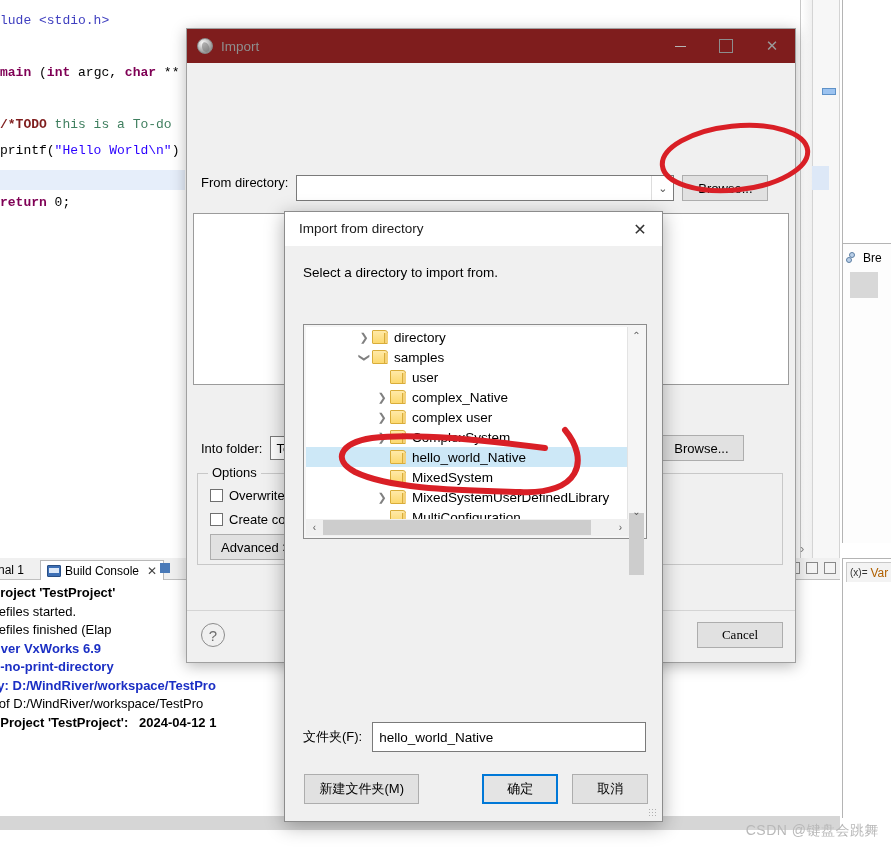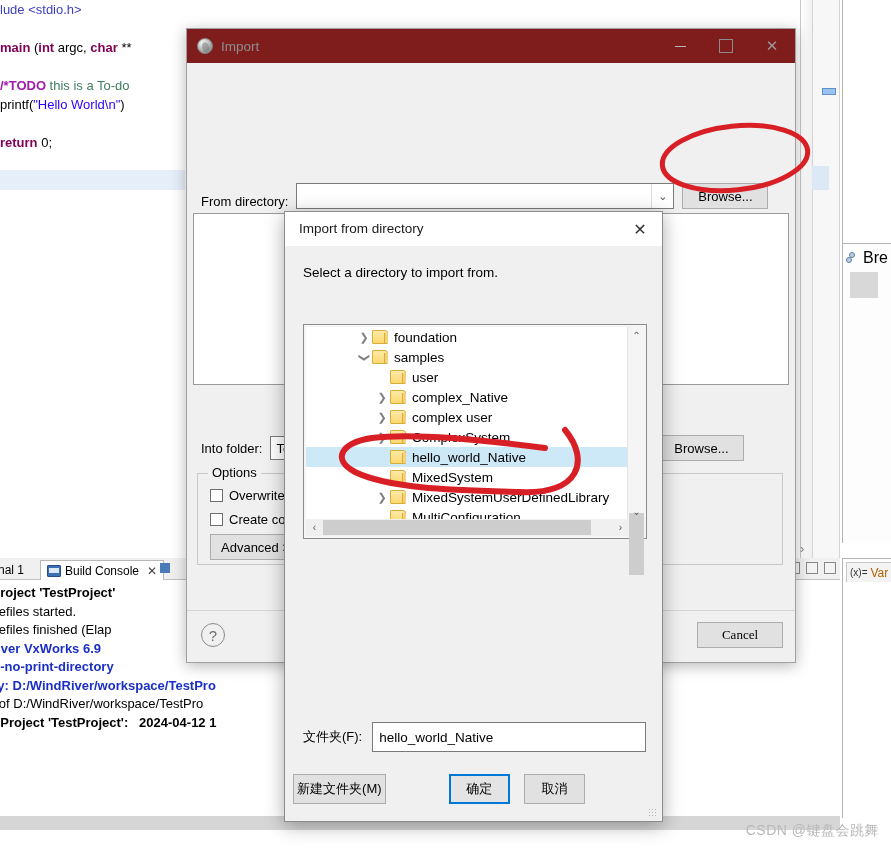--- a/index.html
+++ b/index.html
@@ -11,30 +11,30 @@
     background: #ffffff;
   }
   #root { position: relative; width: 891px; height: 852px; background: #fff; }
 
   
   .ide-editor {
     position: absolute; left: 0; top: 0; width: 800px; height: 560px;
     background: #ffffff;
   }
   .code {
-    position: absolute; left: 0; top: 0;
-    font-family: Liberation Sans, sans-serif;
-    font-size: 13px; line-height: 19px; color: #000;
+    position: absolute; left: 0; top: 8px;
+    font-family: Liberation Mono, monospace;
+    font-size: 13px; line-height: 26px; color: #000;
     white-space: pre;
   }
   .code .kw { color: #7f0055; font-weight: bold; }
   .code .inc { color: #4040c0; }
   .code .str { color: #2a00ff; }
   .code .cmt { color: #3f7f5f; }
-  .code .todo { color: #a21caf; font-weight: bold; }
+  .code .todo { color: #7f1d1d; font-weight: bold; }
   .hl-line {
     position: absolute; left: 0; top: 170px; width: 185px; height: 20px;
     background: #e6eefa;
   }
   .ide-right-strip {
     position: absolute; left: 800px; top: 0; width: 12px; height: 560px;
     background: linear-gradient(to right,#ffffff,#f0f0f0);
     border-left: 1px solid #c8c8c8;
   }
   .ide-ruler {
@@ -53,21 +53,21 @@
     position: absolute; left: 842px; top: 0; width: 49px; height: 540px;
     background: #ffffff; border-left: 1px solid #b4b4b4;
   }
   .right-view2 {
     position: absolute; left: 842px; top: 243px; width: 49px; height: 300px;
     background: #fdfdfd; border-top: 1px solid #b4b4b4; border-left: 1px solid #b4b4b4;
   }
   .bre-tab {
     position: absolute; left: 846px; top: 248px; height: 20px;
     display: flex; align-items: center; gap: 4px;
-    font-size: 16px; color: #000;
+    font-size: 12px; color: #000;
   }
   .bre-icon { position: relative; width: 13px; height: 13px; }
   .bre-icon i {
     position: absolute; width: 6px; height: 6px; border-radius: 50%;
     background: #b9cfe8; border: 1px solid #5d7fa3;
   }
   .bre-icon i:nth-child(1) { left: 3px; top: 0px; }
   .bre-icon i:nth-child(2) { left: 0px; top: 5px; }
   .bre-grey {
     position: absolute; left: 850px; top: 272px; width: 28px; height: 26px;
@@ -203,21 +203,21 @@
     transform: skewX(-4deg);
   }
   .blue-tri {
     position: absolute; right: 8px; bottom: 1px;
     width: 0; height: 0; border-left: 16px solid transparent;
     border-bottom: 16px solid #4a7fc1;
   }
 
   .imp-body { position: absolute; left: 0; top: 114px; width: 100%; bottom: 52px; background:#f0f0f0; }
   .lbl { font-size: 13px; color: #000; }
-  .fld-row { position: absolute; left: 14px; top: 40px; display: flex; align-items: flex-end; gap: 8px; }
+  .fld-row { position: absolute; left: 14px; top: 32px; display: flex; align-items: flex-start; gap: 8px; }
   .combo {
     width: 378px; height: 26px; background: #fff; border: 1px solid #7a7a7a;
     display: flex; align-items: center;
   }
   .combo input {
     border: none; outline: none; flex: 1; height: 100%;
     padding: 0 6px; font-size: 13px; font-family: "Liberation Sans", sans-serif;
   }
   .combo .chev {
     width: 22px; height: 100%; display: flex; align-items: center; justify-content: center;
@@ -336,21 +336,21 @@
   }
   .hsb-thumb {
     position: absolute; left: 17px; top: 1px; width: 268px; height: 15px; background: #cdcdcd;
   }
   .dir-name-row { position: absolute; left: 18px; top: 510px; display: flex; align-items: center; gap: 10px; }
   .dir-name-lbl { font-size: 13px; color: #000; }
   .dir-name-input {
     width: 274px; height: 30px; background: #fff; border: 1px solid #7a7a7a;
     font-size: 13.5px; padding: 0 6px; display: flex; align-items: center;
   }
-  .dir-btns { position: absolute; left: 8px; top: 562px; width: 292px; display: flex; }
+  .dir-btns { position: absolute; left: 19px; top: 562px; width: 344px; display: flex; }
   .dbtn {
     height: 30px; background: #e1e1e1; border: 1px solid #adadad;
     font-size: 13px; color: #000;
     display: flex; align-items: center; justify-content: center;
   }
   .dbtn.newfolder { width: 122px; }
   .dbtn.ok { width: 80px; margin-left: 63px; border: 2px solid #0078d7; background:#e4e4e4; }
   .dbtn.cancel { width: 80px; margin-left: 14px; }
   .grip {
     position: absolute; right: 4px; bottom: 3px; width: 10px; height: 10px;
@@ -511,21 +511,21 @@
       <div class="dir-title-text">Import from directory</div>
       <div class="dir-close">✕</div>
     </div>
     <div class="dir-prompt">Select a directory to import from.</div>
 
     <div class="tree-wrap">
       <div class="tree-inner" id="tree-inner">
           <div class="tree-row" style="padding-left: 50px;">
             <span class="twisty">❯</span>
             <span class="folder-ico"></span>
-            <span>foundation</span>
+            <span>directory</span>
           </div>
           <div class="tree-row" style="padding-left: 50px;">
             <span class="twisty" style="transform: rotate(90deg);">❯</span>
             <span class="folder-ico"></span>
             <span>samples</span>
           </div>
           <div class="tree-row" style="padding-left: 68px;">
             <span class="twisty"></span>
             <span class="folder-ico"></span>
             <span>user</span>

